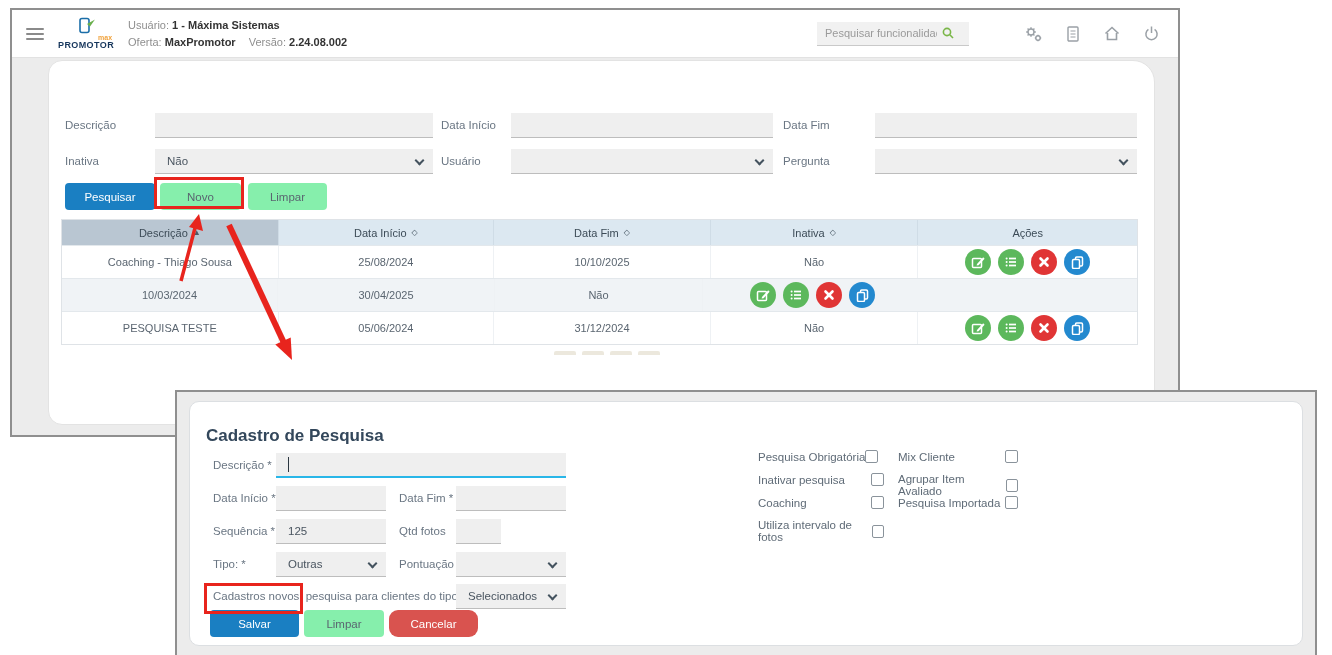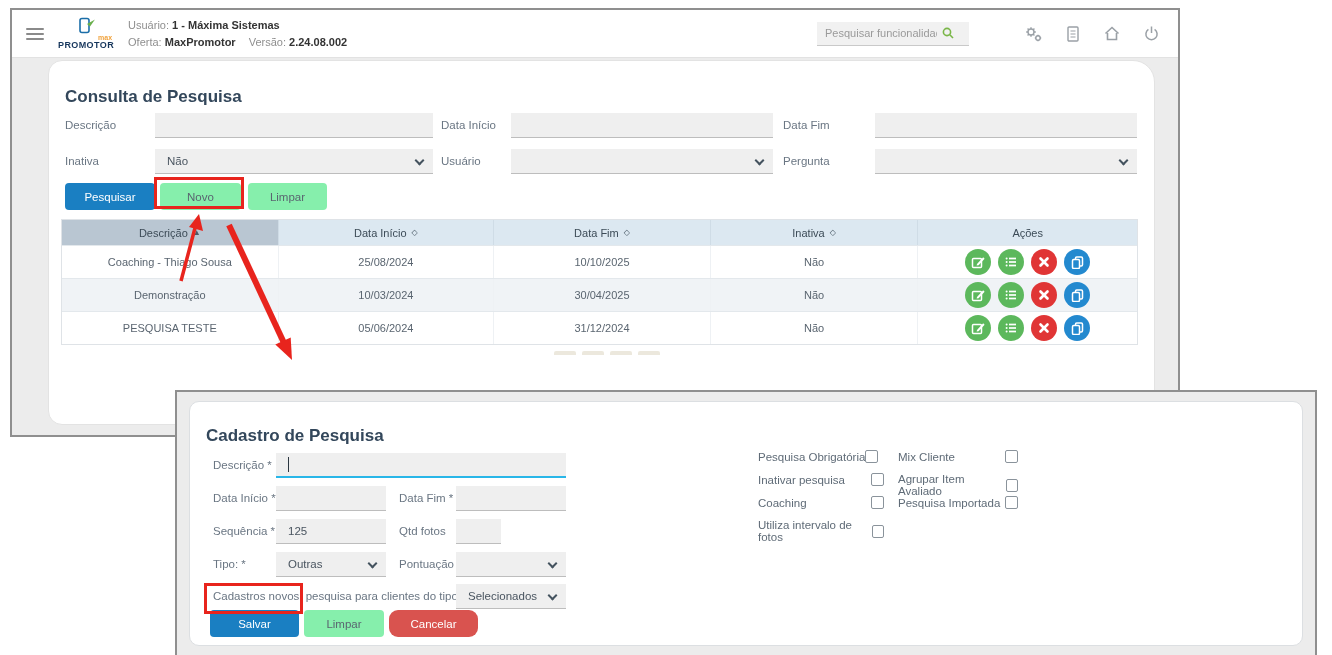--- a/index.html
+++ b/index.html
@@ -158,21 +158,20 @@
           <svg width="17" height="17" viewBox="0 0 17 17">
             <path d="M5.4 4.4 A5.6 5.6 0 1 0 11.6 4.4" fill="none" stroke="#9aa0a6" stroke-width="1.5"></path>
             <line x1="8.5" y1="1.5" x2="8.5" y2="8" stroke="#9aa0a6" stroke-width="1.5"></line>
           </svg>
         </span>
       </div>
     </div>
 
     <div class="app-body">
       <div class="card">
-        <div class="page-title">Consulta de Pesquisa</div>
 
         <div class="fld-label" style="left:16px; top:58px;">Descrição</div>
         <div class="fld-input" style="left:106px; top:52px; width:278px;">
             <span></span>
           </div>
         <div class="fld-label" style="left:392px; top:58px;">Data Início</div>
         <div class="fld-input" style="left:462px; top:52px; width:262px;">
             <span></span>
           </div>
         <div class="fld-label" style="left:734px; top:58px;">Data Fim</div>
@@ -261,21 +260,20 @@
                     <button class="abtn blue">
                       <svg width="14" height="14" viewBox="0 0 14 14">
                         <rect x="5.5" y="2" width="7" height="9" rx="1.2" fill="none" stroke="#fff" stroke-width="1.5"></rect>
                         <rect x="2.5" y="4.5" width="7" height="9" rx="1.2" fill="#2389cf" stroke="#fff" stroke-width="1.5"></rect>
                       </svg>
                     </button>
                   </div>
                 </div>
               </div>
               <div class="grid-row alt">
-                <div class="gc c1">Demonstração</div>
                 <div class="gc c2">10/03/2024</div>
                 <div class="gc c3">30/04/2025</div>
                 <div class="gc c4">Não</div>
                 <div class="gc c5">
                   <div class="actions">
                     <button class="abtn green">
                       <svg width="14" height="14" viewBox="0 0 14 14">
                         <rect x="1.5" y="3.5" width="9" height="9" rx="1" fill="none" stroke="#fff" stroke-width="1.5"></rect>
                         <path d="M6 9 L12.2 2.2 L13.6 3.8 L7.6 10.2 L5.6 10.6 Z" fill="#fff"></path>
                       </svg>

